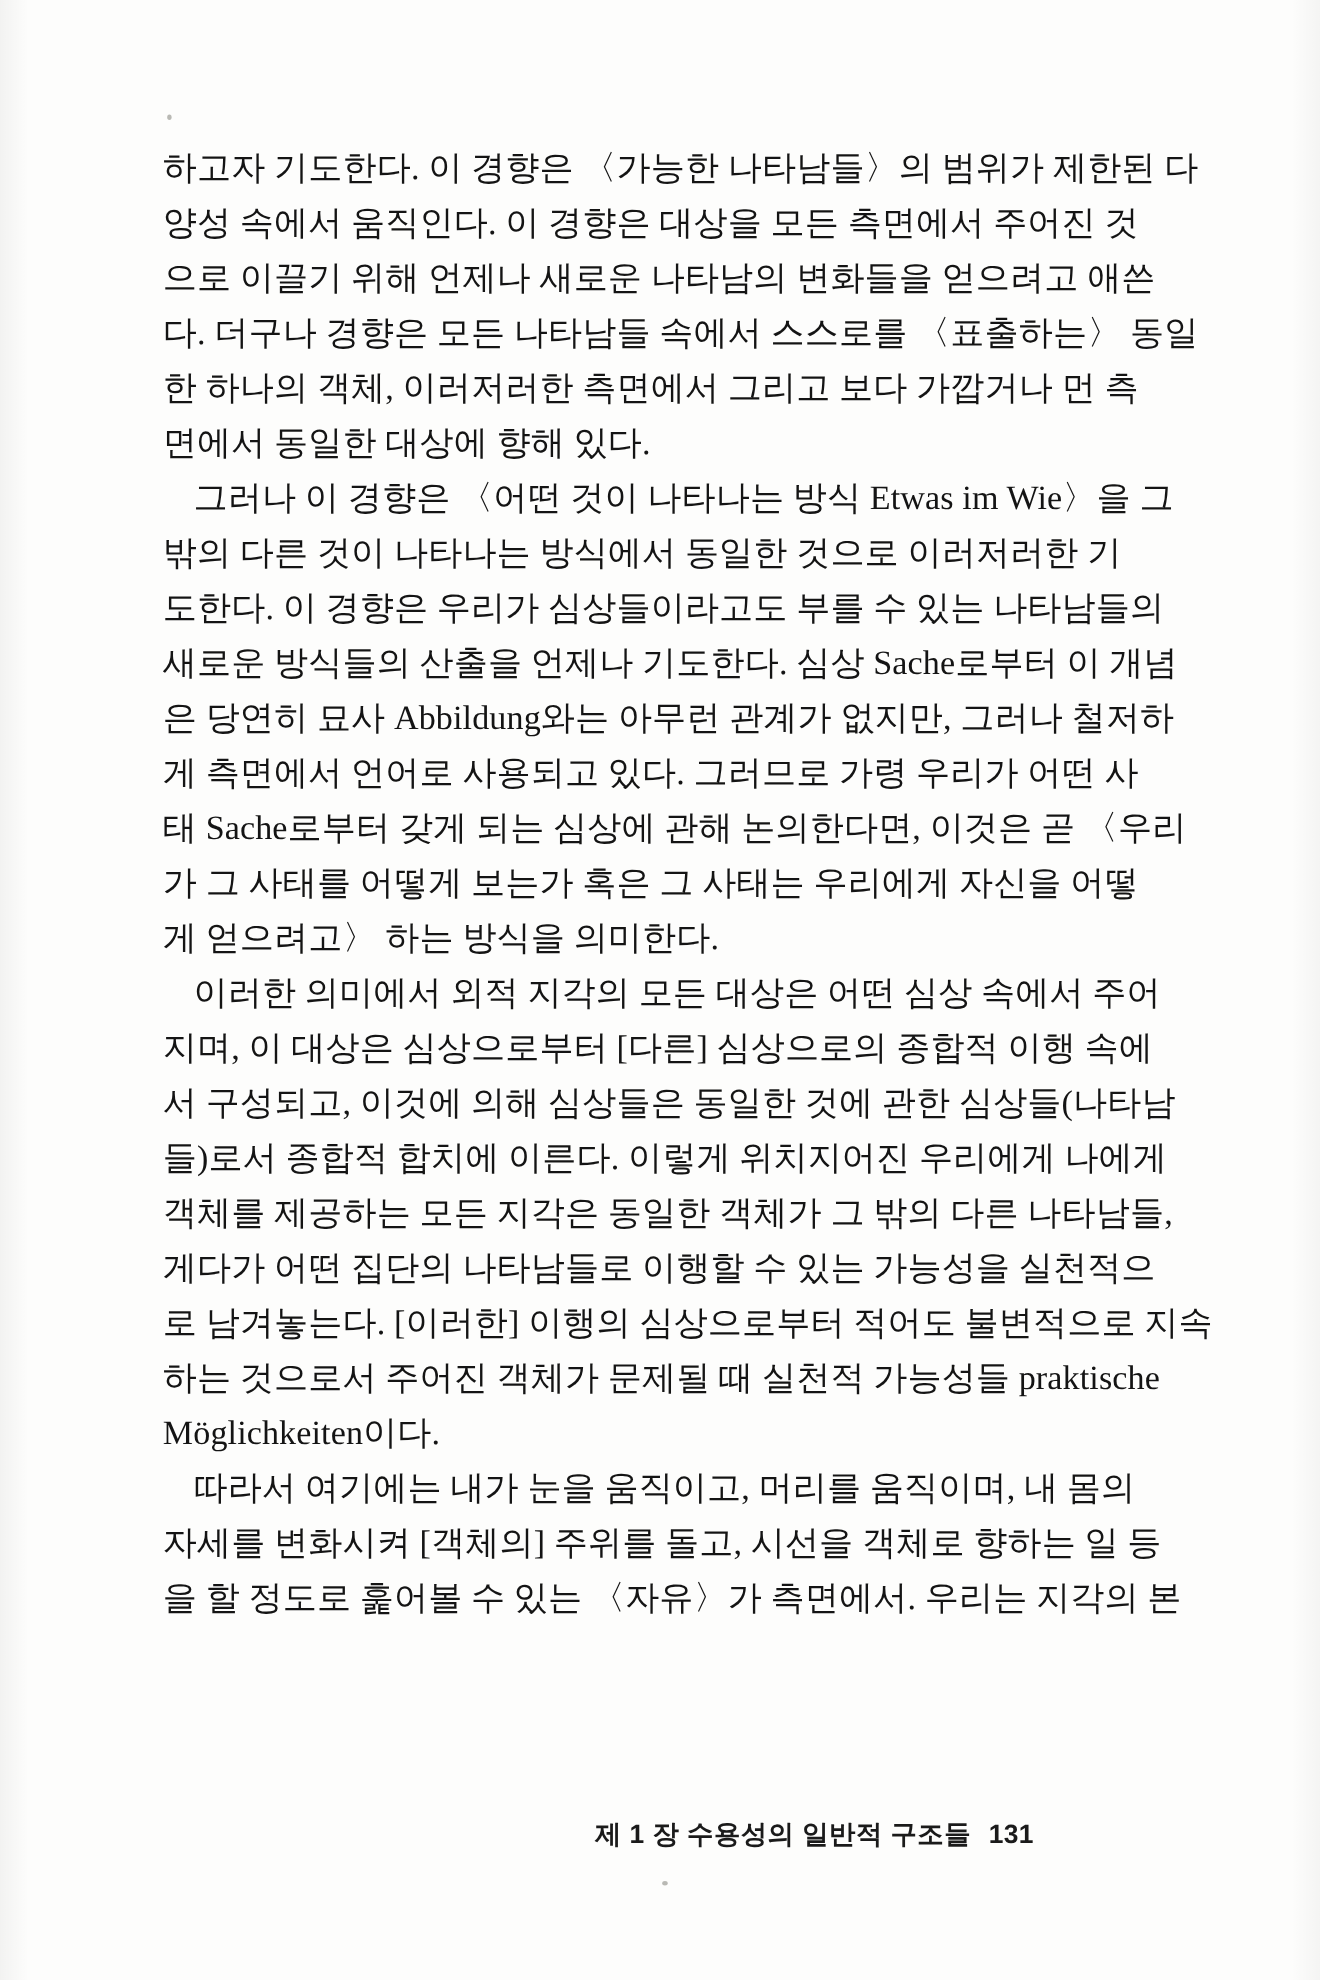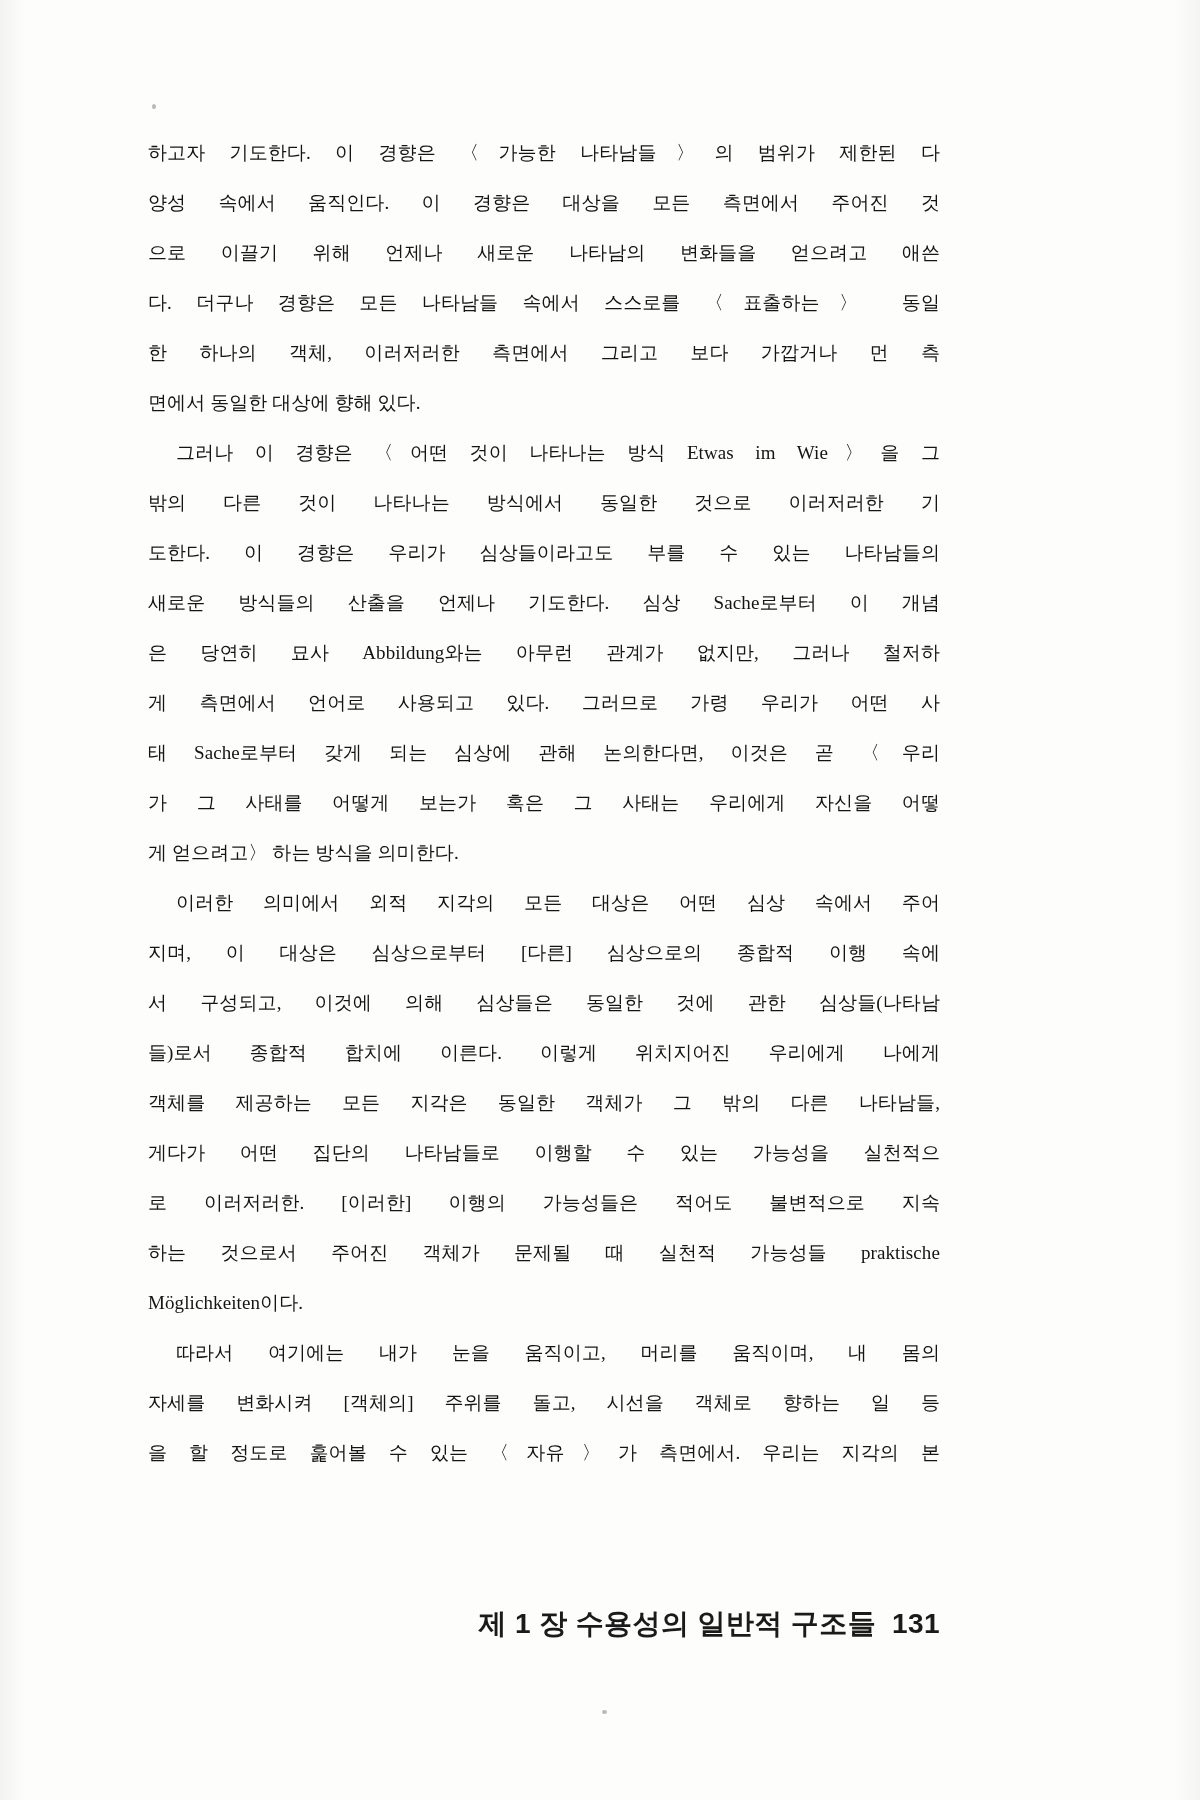--- a/index.html
+++ b/index.html
@@ -23,21 +23,21 @@
     height: 1800px;
     background: #fdfdfc;
   }
   .page-inner {
     position: absolute;
     left: 148px;
     top: 128px;
     width: 792px;
   }
   .para {
-    font-size: 19px;
+    font-size: 31px;
     line-height: 50px;
     text-align: justify;
     text-justify: inter-character;
     margin: 0 0 0 0;
     letter-spacing: 0.1px;
   }
   .para + .para {
     margin-top: 0;
   }
   .para .line {
@@ -45,24 +45,24 @@
     text-align: justify;
     text-align-last: justify;
     white-space: nowrap;
   }
   .para .line.last {
     text-align-last: left;
   }
   .footer {
     position: absolute;
     left: 148px;
-    top: 1605px;
+    top: 1651px;
     width: 792px;
     text-align: right;
-    font-size: 28px;
+    font-size: 24px;
     font-family: "Liberation Sans", sans-serif;
     font-weight: bold;
     letter-spacing: 0.4px;
     color: #1a1a1a;
   }
   .footer .pagenum {
     margin-left: 16px;
   }
   .speck {
     position: absolute;
@@ -121,21 +121,21 @@
       <span class="line last">게 얻으려고〉 하는 방식을 의미한다.</span>
     </p>
 
     <p class="para">
       <span class="line" style="text-indent:28px">이러한 의미에서 외적 지각의 모든 대상은 어떤 심상 속에서 주어</span>
       <span class="line">지며, 이 대상은 심상으로부터 [다른] 심상으로의 종합적 이행 속에</span>
       <span class="line">서 구성되고, 이것에 의해 심상들은 동일한 것에 관한 심상들(나타남</span>
       <span class="line">들)로서 종합적 합치에 이른다. 이렇게 위치지어진 우리에게 나에게</span>
       <span class="line">객체를 제공하는 모든 지각은 동일한 객체가 그 밖의 다른 나타남들,</span>
       <span class="line">게다가 어떤 집단의 나타남들로 이행할 수 있는 가능성을 실천적으</span>
-      <span class="line">로 이러저러한. [이러한] 이행의 가능성들은 적어도 불변적으로 지속</span>
+      <span class="line">로 남겨놓는다. [이러한] 이행의 심상으로부터 적어도 불변적으로 지속</span>
       <span class="line">하는 것으로서 주어진 객체가 문제될 때 실천적 가능성들 praktische</span>
       <span class="line last">Möglichkeiten이다.</span>
     </p>
 
     <p class="para">
       <span class="line" style="text-indent:28px">따라서 여기에는 내가 눈을 움직이고, 머리를 움직이며, 내 몸의</span>
       <span class="line">자세를 변화시켜 [객체의] 주위를 돌고, 시선을 객체로 향하는 일 등</span>
       <span class="line">을 할 정도로 훑어볼 수 있는 〈자유〉가 측면에서. 우리는 지각의 본</span>
     </p>
 

